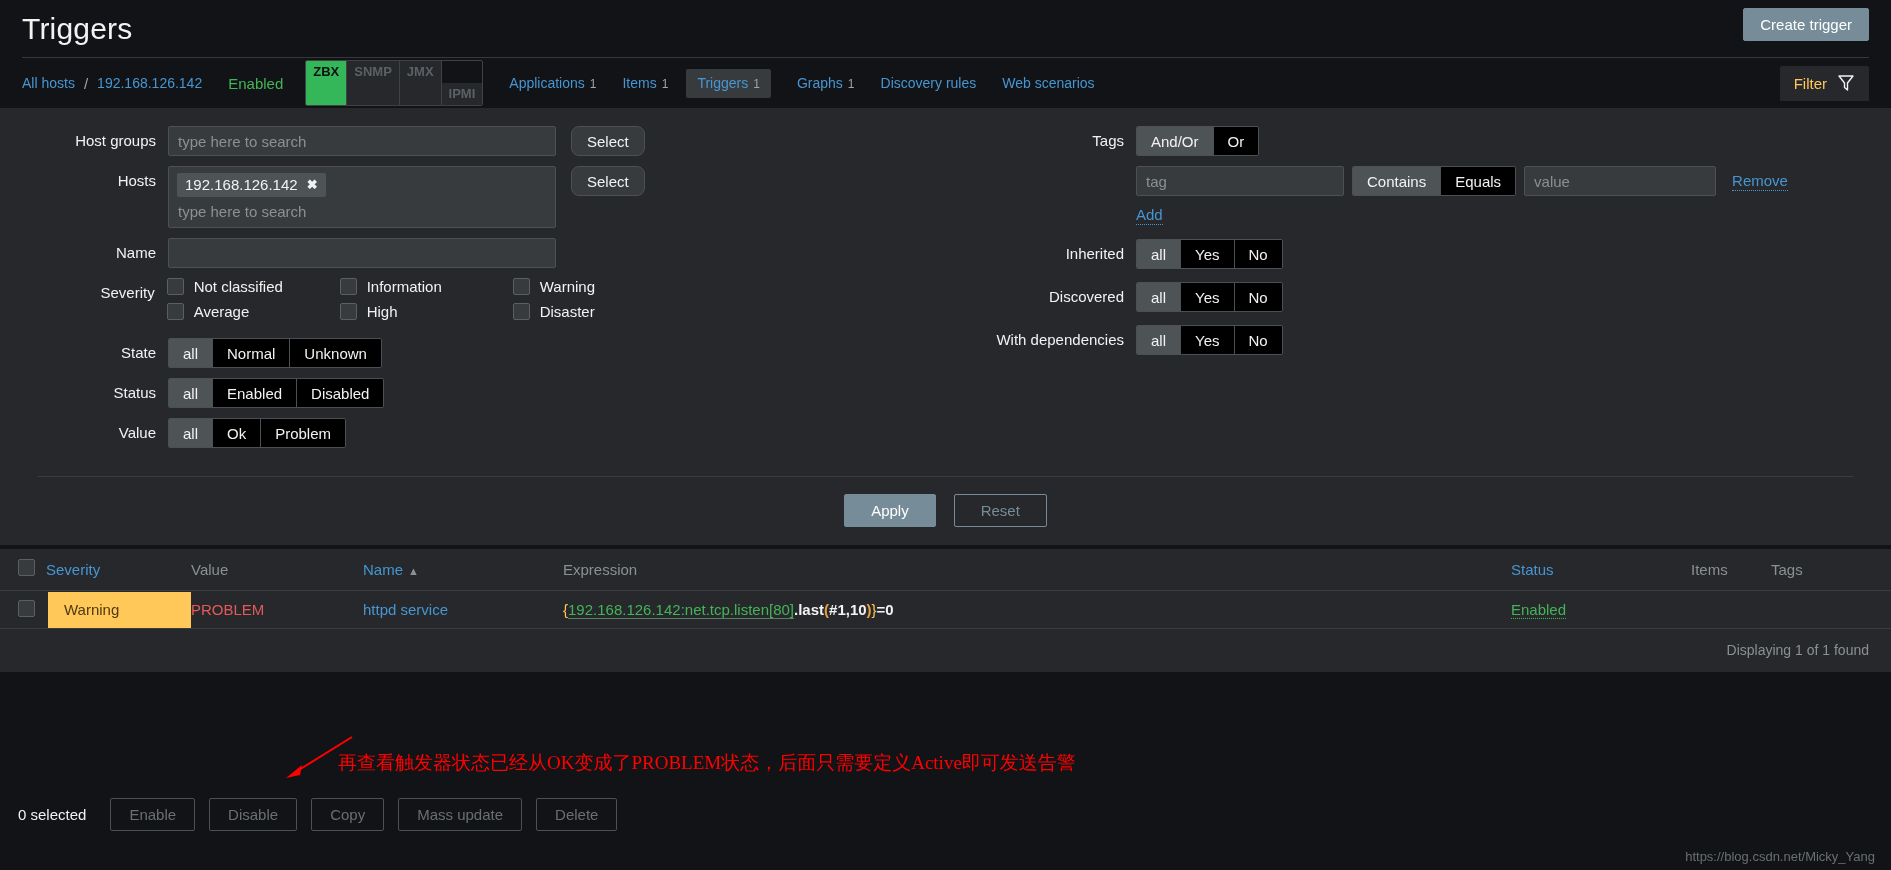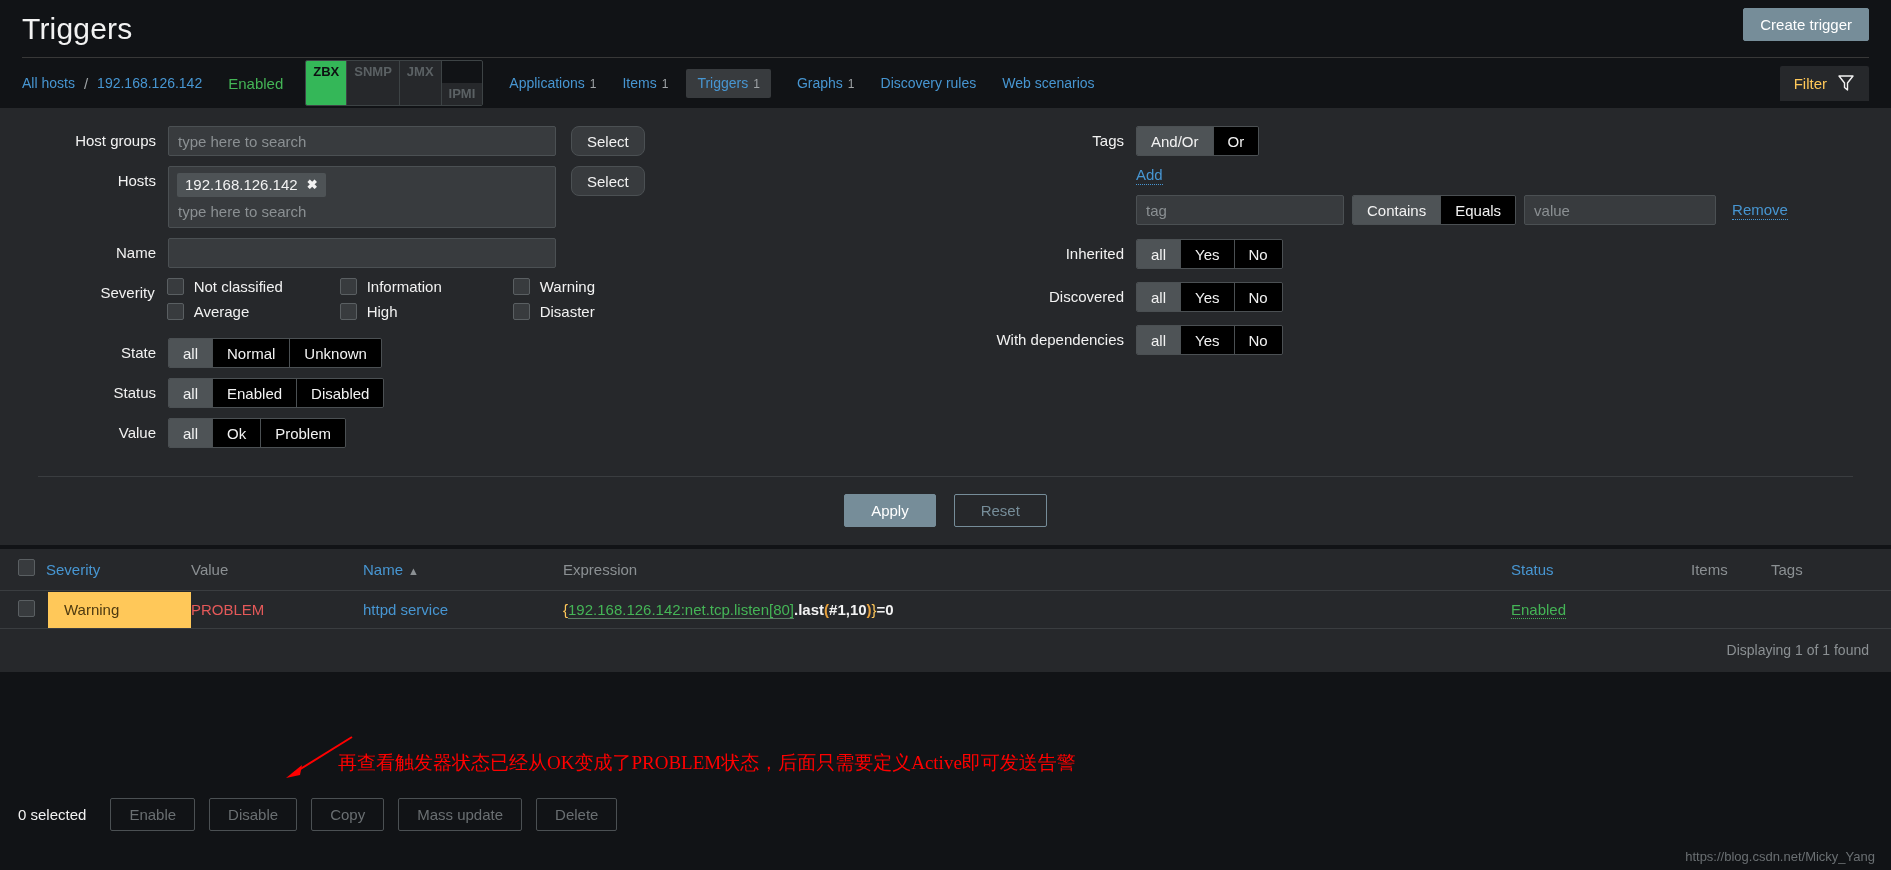--- a/index.html
+++ b/index.html
@@ -409,34 +409,34 @@
         <div class="frow">
           <div class="flabel">Tags</div>
           <div class="seg">
             <div class="on">And/Or</div>
             <div>Or</div>
           </div>
         </div>
 
         <div class="frow">
           <div class="flabel"></div>
-          <span class="add-link">Add</span>
-        </div>
-
-        <div class="frow">
-          <div class="flabel"></div>
           <div class="tag-row">
             <input class="tag-input" placeholder="tag" style="">
             <div class="seg" style="margin-left:8px;">
               <div class="on">Contains</div>
               <div>Equals</div>
             </div>
             <input class="val-input" placeholder="value" style="">
             <span class="remove-link">Remove</span>
           </div>
+        </div>
+
+        <div class="frow">
+          <div class="flabel"></div>
+          <span class="add-link">Add</span>
         </div>
 
         <div class="frow" style="margin-top:14px;">
           <div class="flabel">Inherited</div>
           <div class="seg">
             <div class="on">all</div>
             <div>Yes</div>
             <div>No</div>
           </div>
         </div>

